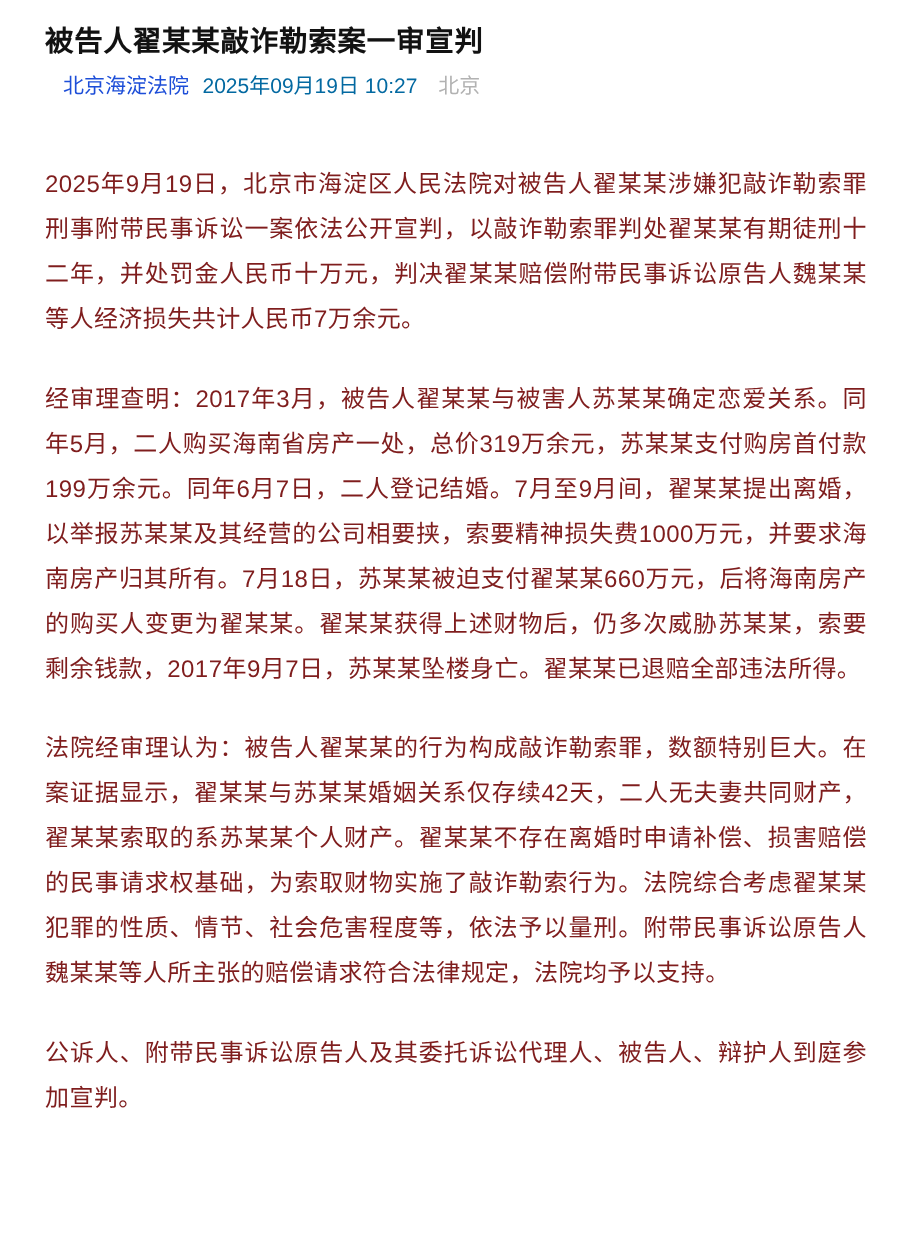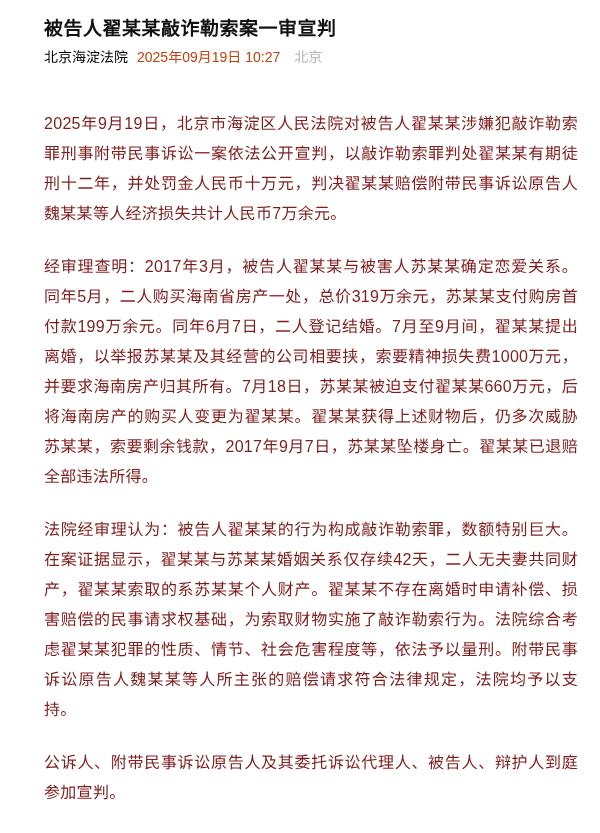--- a/index.html
+++ b/index.html
@@ -9,43 +9,44 @@
   body {
     font-family: "Liberation Sans", "DejaVu Sans", sans-serif;
     width: 600px;
     height: 833px;
     overflow: hidden;
   }
   .page {
     width: 600px;
     height: 833px;
     background: #ffffff;
-    padding: 15px 22px 0 44px;
+    padding: 15px 22px 0 30px;
   }
   .article-title {
     font-size: 19px;
     line-height: 28px;
     font-weight: 700;
     color: #121212;
     letter-spacing: 0.5px;
   }
   .meta-line {
     margin-top: 4px;
     font-size: 14px;
     line-height: 20px;
     white-space: nowrap;
   }
   .account-name {
-    color: #000000;
+    color: #1d4ed8;
     text-decoration: none;
     cursor: pointer;
     margin-right: 9px;
+    margin-left: 12px;
   }
   .publish-datetime {
-    color: #c2410c;
+    color: #0369a1;
     margin-right: 14px;
   }
   .publish-location {
     color: #b2b2b2;
     text-align: center;
   }
   .article-body {
     margin-top: 42px;
     color: #7f1d1d;
     font-size: 16px;

